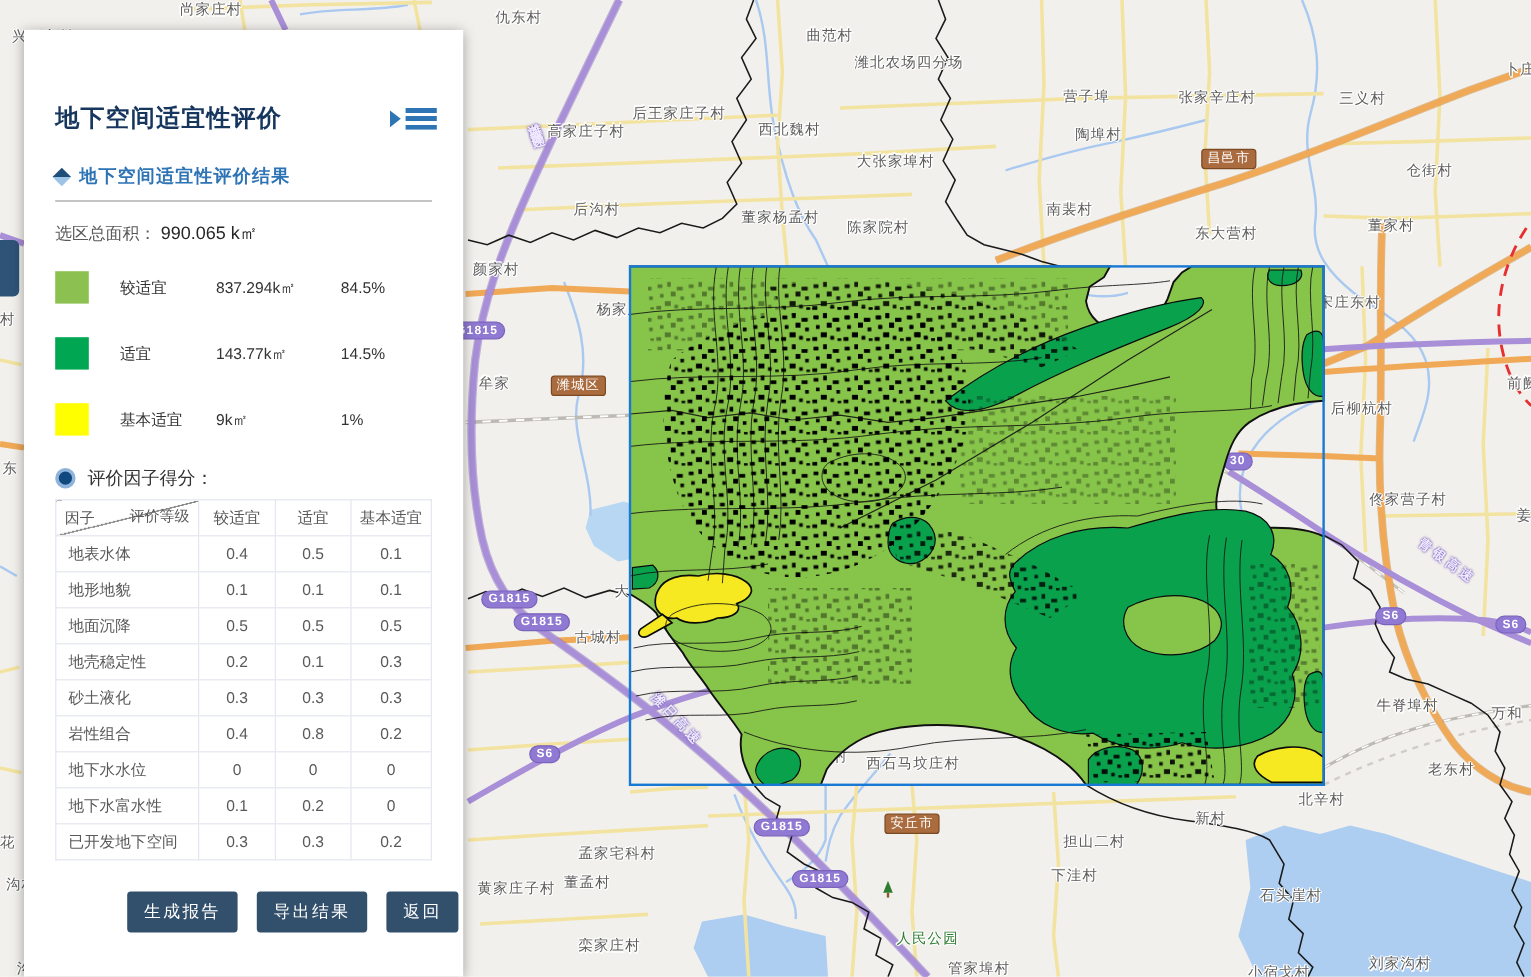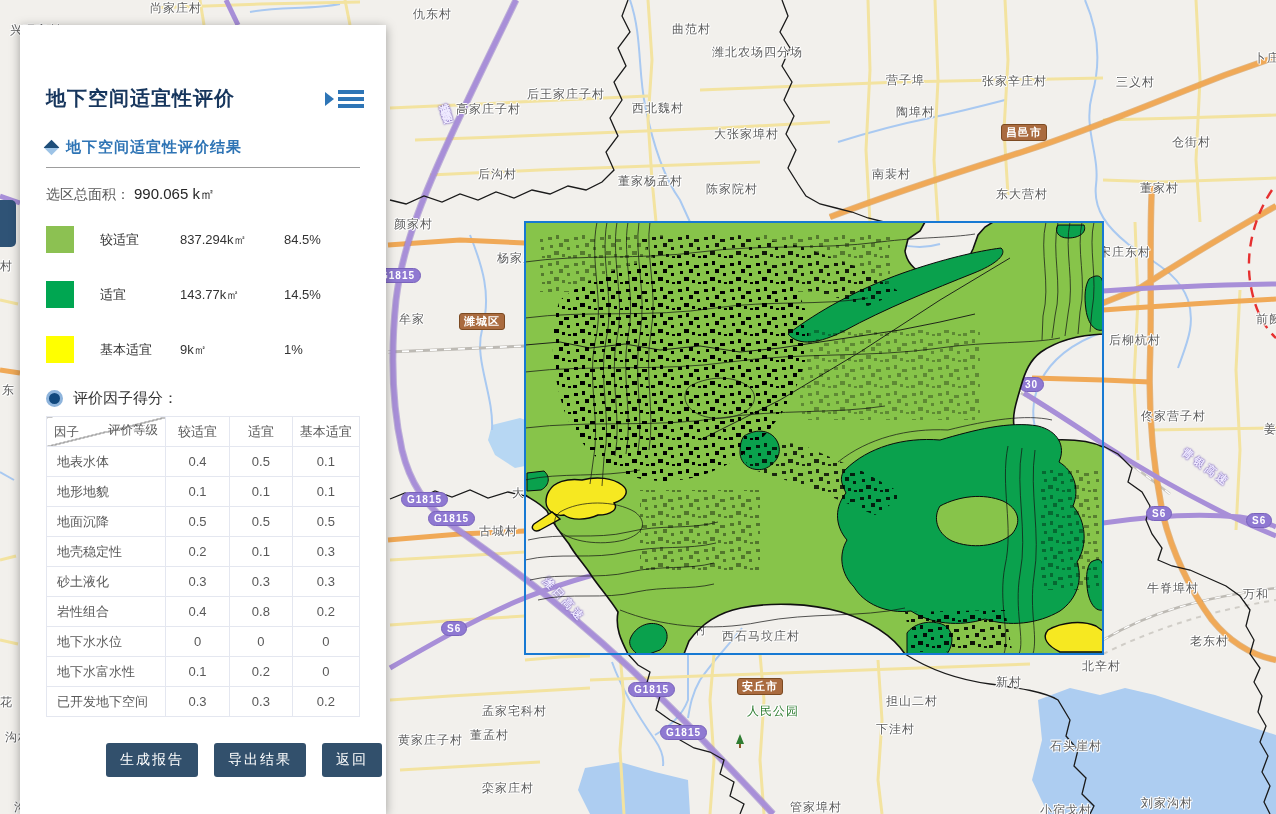--- a/index.html
+++ b/index.html
@@ -7,21 +7,21 @@
          font-family:"Liberation Sans","DejaVu Sans",sans-serif;}
   .stage svg{position:absolute;left:0;top:0;}
   
   #label-layer{position:absolute;left:0;top:0;width:1276px;height:814px;z-index:2;}
   .mlabel{position:absolute;font-size:12px;color:#5d5d5d;letter-spacing:1px;white-space:nowrap;
           text-shadow:-1px 0 #fff,1px 0 #fff,0 -1px #fff,0 1px #fff,1px 1px #fff,-1px -1px #fff;}
   .mlabel.park{color:#2f7d32;}
   .hwbadge{position:absolute;background:#8F79D2;border:1px solid #7A63BC;color:#fff;font-size:10px;
            font-weight:bold;line-height:13px;padding:0 5px;border-radius:8px;letter-spacing:1px;white-space:nowrap;}
   .citybadge{position:absolute;background:#AA6B3F;border:1px solid #7C4A22;color:#fff;font-size:11px;
-           font-weight:bold;line-height:15px;padding:0 4px;border-radius:3px;letter-spacing:1px;white-space:nowrap;}
+           font-weight:normal;line-height:15px;padding:0 4px;border-radius:3px;letter-spacing:1px;white-space:nowrap;}
   .roadname{position:absolute;color:#EFEAFF;font-size:11px;letter-spacing:3px;white-space:nowrap;
            text-shadow:0 0 2px #7A63BC,0 0 2px #7A63BC;font-weight:bold;}
   .roadname.vert{writing-mode:vertical-rl;}
   
   .edge-widget{position:absolute;left:-6px;top:200px;width:22px;height:47px;background:#2F5376;border-radius:5px;z-index:2;}
   
   #overlay-svg{z-index:3;}
   
   .panel{position:absolute;left:20px;top:25px;width:366px;height:789px;background:#fff;z-index:5;
          box-shadow:0 2px 10px rgba(0,0,0,.35);overflow:hidden;}
@@ -210,21 +210,21 @@
       <span class="mlabel" style="left: 1190px; top: 633px;">老东村</span>
       <span class="mlabel" style="left: 1082px; top: 658px;">北辛村</span>
       <span class="mlabel" style="left: 1050px; top: 738px;">石头崖村</span>
       <span class="mlabel" style="left: 1141px; top: 795px;">刘家沟村</span>
       <span class="mlabel" style="left: 1040px; top: 802px;">小宿戈村</span>
       <span class="mlabel" style="left: 668px; top: 622px;">丰台村</span>
       <span class="mlabel" style="left: 722px; top: 628px;">西石马坟庄村</span>
       <span class="mlabel" style="left: 886px; top: 693px;">担山二村</span>
       <span class="mlabel" style="left: 876px; top: 721px;">下洼村</span>
       <span class="mlabel" style="left: 996px; top: 674px;">新村</span>
-      <span class="mlabel park" style="left: 747px; top: 703px;">人民公园</span>
+      <span class="mlabel park" style="left: 747px; top: 774px;">人民公园</span>
       <span class="mlabel" style="left: 790px; top: 799px;">管家埠村</span>
       <span class="mlabel" style="left: 482px; top: 703px;">孟家宅科村</span>
       <span class="mlabel" style="left: 470px; top: 727px;">董孟村</span>
       <span class="mlabel" style="left: 398px; top: 732px;">黄家庄子村</span>
       <span class="mlabel" style="left: 482px; top: 780px;">栾家庄村</span>
       <span class="mlabel" style="left: 0px; top: 258px;">村</span>
       <span class="mlabel" style="left: 2px; top: 382px;">东</span>
       <span class="mlabel" style="left: 0px; top: 694px;">花</span>
       <span class="mlabel" style="left: 5px; top: 729px;">沟村</span>
       <span class="mlabel" style="left: 14px; top: 799px;">沟</span>

